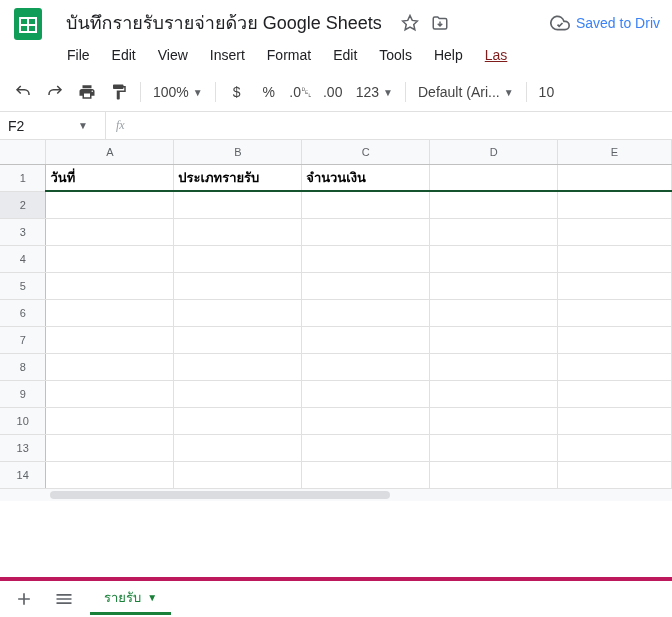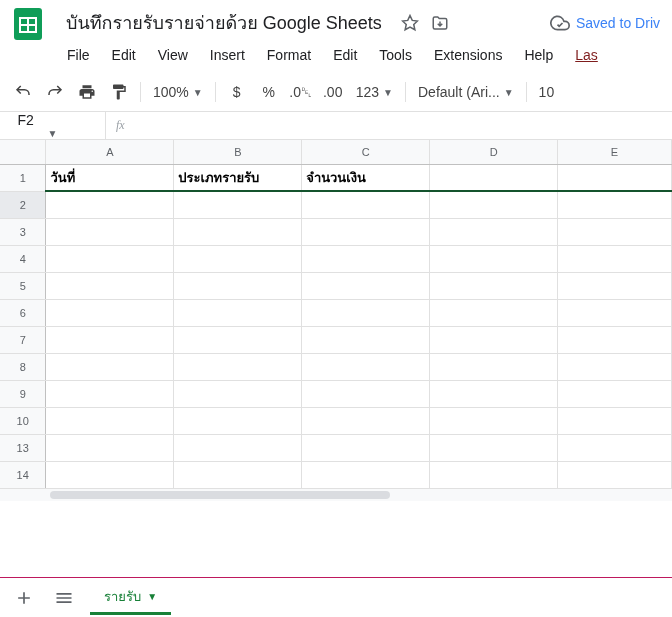--- a/index.html
+++ b/index.html
@@ -19,38 +19,38 @@
     .menu-last { color: #7f1d1d; text-decoration: underline; }
     
     .toolbar { display: flex; align-items: center; padding: 4px 8px; border-bottom: 1px solid #e0e0e0; gap: 2px; }
     .tb-btn { width: 30px; height: 30px; display: flex; align-items: center; justify-content: center; color: #444; cursor: pointer; border-radius: 4px; }
     .tb-sep { width: 1px; height: 20px; background: #e0e0e0; margin: 0 4px; }
     .tb-drop { display: flex; align-items: center; padding: 4px 6px; font-size: 14px; color: #444; cursor: pointer; border-radius: 4px; gap: 4px; }
     .tb-text { font-size: 14px; color: #444; padding: 0 6px; }
     .caret { font-size: 10px; color: #5f6368; }
     
     .formula-bar { display: flex; align-items: center; border-bottom: 1px solid #e0e0e0; height: 28px; }
-    .name-box { width: 106px; display: flex; align-items: center; border-right: 1px solid #e0e0e0; padding: 0 8px; height: 100%; flex-direction: column; }
+    .name-box { width: 106px; display: flex; align-items: center; border-right: 1px solid #e0e0e0; padding: 0 8px; height: 100%; }
     .name-box input { border: none; outline: none; font-size: 14px; width: 70px; color: #202124; }
     .fx { font-style: italic; color: #9aa0a6; font-size: 12px; padding: 0 10px; font-family: serif; }
     .formula-input { flex: 1; border: none; outline: none; font-size: 13px; height: 100%; }
     
     .grid-wrap { position: relative; }
     .grid { border-collapse: collapse; table-layout: fixed; }
     .corner { width: 46px; height: 24px; background: #f8f9fa; border-right: 1px solid #e0e0e0; border-bottom: 1px solid #c0c0c0; }
     .col-head { height: 24px; background: #f8f9fa; border-right: 1px solid #e0e0e0; border-bottom: 1px solid #c0c0c0; text-align: center; font-size: 11px; color: #5f6368; font-weight: normal; }
     .row-head { width: 46px; background: #f8f9fa; border-right: 1px solid #c0c0c0; border-bottom: 1px solid #e0e0e0; text-align: center; font-size: 11px; color: #5f6368; font-weight: normal; }
     .row-head.sel { background: #e8eaed; }
     .cell { border-right: 1px solid #e0e0e0; border-bottom: 1px solid #e0e0e0; font-size: 13px; padding: 2px 4px; height: 27px; color: #000; }
     .cell.header-cell { font-weight: bold; border-bottom: 2px solid #14532d; }
     
     .hscroll { height: 12px; background: #f8f9fa; display: flex; align-items: center; padding: 0 50px 0 50px; }
     .hscroll-thumb { height: 8px; background: #dadce0; border-radius: 4px; width: 340px; }
     
-    .sheet-tabs { display: flex; align-items: center; height: 40px; border-top: 1px solid #be185d; padding: 0 10px; gap: 12px; position: absolute; bottom: 0; left: 0; right: 0; background: #fff; }
+    .sheet-tabs { display: flex; align-items: center; height: 40px; border-top: 4px solid #be185d; padding: 0 10px; gap: 12px; position: absolute; bottom: 0; left: 0; right: 0; background: #fff; }
     .sheet-btn { width: 28px; height: 28px; display: flex; align-items: center; justify-content: center; color: #5f6368; cursor: pointer; border-radius: 4px; }
     .sheet-tab { display: flex; align-items: center; gap: 6px; padding: 8px 14px; font-size: 13px; color: #188038; font-weight: 500; border-bottom: 3px solid transparent; cursor: pointer; height: 100%; position: relative; background: #fff; }
     .sheet-tab.active { color: #188038; }
     .sheet-tab.active::after { content: ''; position: absolute; bottom: -1px; left: 0; right: 0; height: 3px; background: #188038; }
     .sheet-tab .caret { color: #188038; }
     
     svg { display: block; }
   </style>
 </head>
 <body>
@@ -89,21 +89,20 @@
       </div>
     </div>
     <div class="menubar">
       <span class="menu-item">File</span>
       <span class="menu-item">Edit</span>
       <span class="menu-item">View</span>
       <span class="menu-item">Insert</span>
       <span class="menu-item">Format</span>
       <span class="menu-item">Edit</span>
       <span class="menu-item">Tools</span>
-      <span class="menu-item">Extensions</span>
       <span class="menu-item">Help</span>
       <span class="menu-item menu-last">Las</span>
     </div>
   </div>
 </div>
 
 <div class="toolbar">
   <div class="tb-btn">
     <svg width="18" height="18" viewBox="0 0 24 24" fill="none" stroke="#444" stroke-width="2">
         <path d="M9 14L4 9l5-5"></path>

